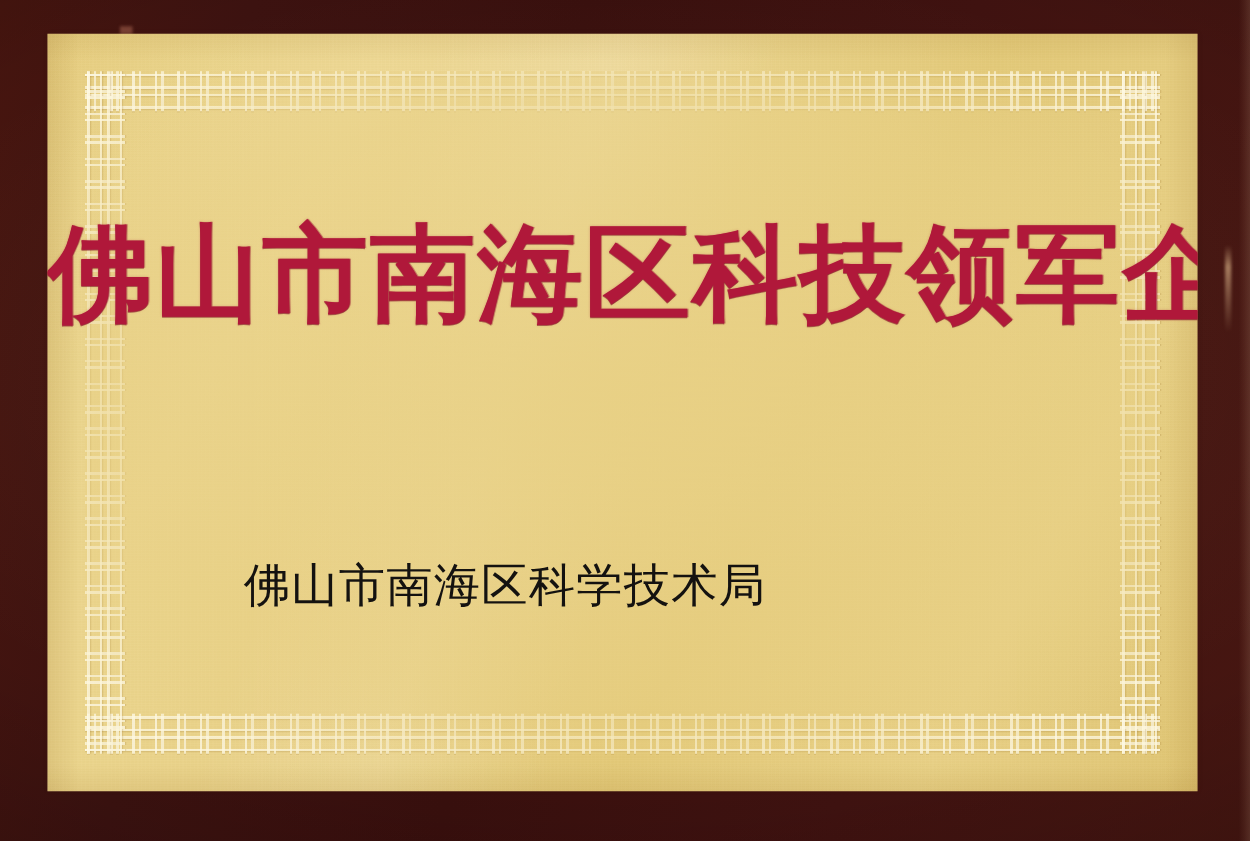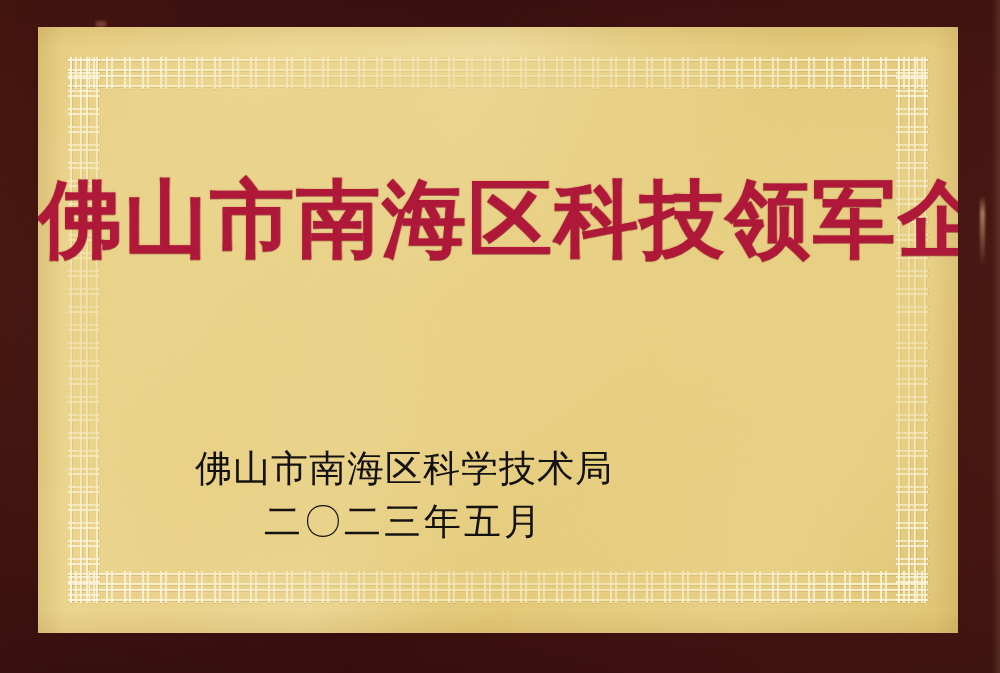--- a/index.html
+++ b/index.html
@@ -307,18 +307,17 @@
     <div id="meander-soften"></div>
 
     <div id="plate-edge-shade"></div>
 
     <div id="plate-content">
 
       <div id="title-main">佛山市南海区科技领军企业</div>
 
       <div id="issuer-block">
         <div id="issuer-org">佛山市南海区科学技术局</div>
-        <div id="issuer-date">二〇二三年五月</div>
       </div>
 
     </div>
   </div>
 </div>
 
 </body></html>

